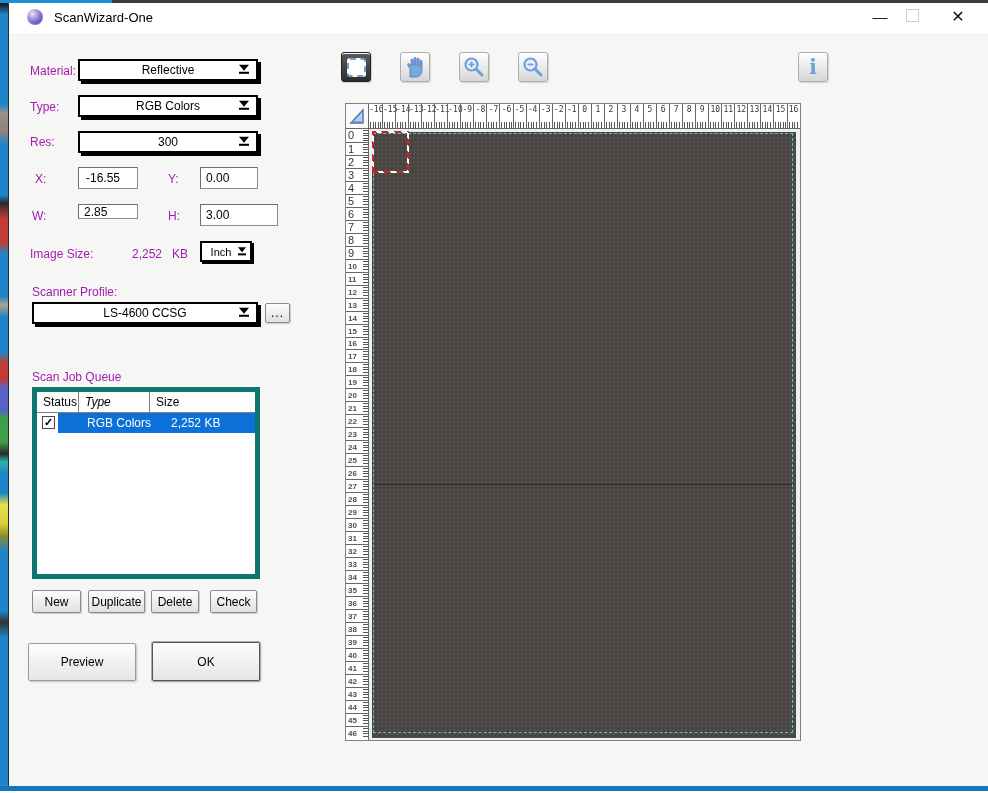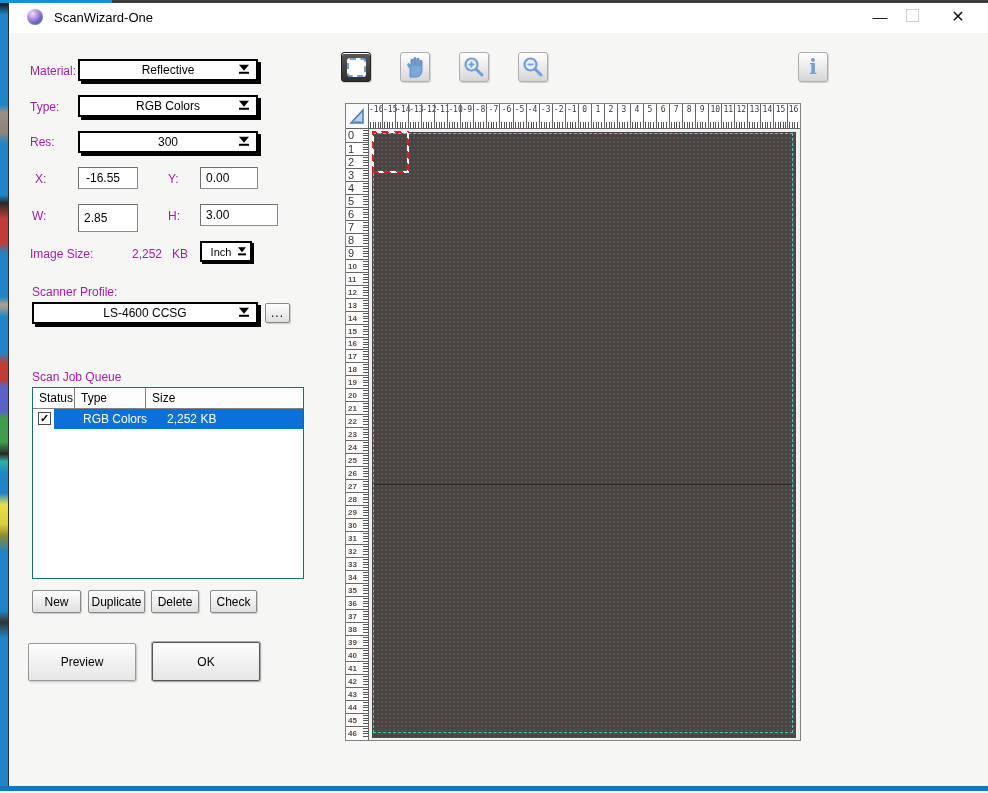--- a/index.html
+++ b/index.html
@@ -43,21 +43,21 @@
   .lbl{font-size:12px;color:#a21caf;}
   .dd{background:#fff;border:2px solid #000;box-shadow:3px 3px 0 #000;
     display:flex;align-items:center;justify-content:center;font-size:12px;color:#000;box-sizing:border-box;}
   .dd .arrow{position:absolute;right:7px;top:50%;transform:translateY(-58%);display:flex;flex-direction:column;align-items:center;}
   .dd .arrow i{width:0;height:0;border-left:5px solid transparent;border-right:5px solid transparent;border-top:6px solid #000;display:block;}
   .dd .arrow b{width:10px;height:2px;background:#000;margin-top:1px;display:block;}
   .tin{background:#fff;border:1px solid #8a8a8a;border-top-color:#6e6e6e;border-left-color:#6e6e6e;
     display:flex;align-items:center;font-size:12px;padding-left:5px;box-sizing:border-box;color:#000;}
 
   
-  #queue-table{left:32px;top:387px;width:272px;height:192px;background:#fff;border:1px solid #0f766e;box-sizing:border-box;}
+  #queue-table{left:32px;top:387px;width:228px;height:192px;background:#fff;border:5px solid #0f766e;box-sizing:border-box;}
   #queue-header{display:flex;height:20px;border-bottom:1px solid #808080;background:#fdfdfd;}
   #queue-header .hc{display:flex;align-items:center;padding-left:6px;font-size:12px;box-sizing:border-box;border-right:1px solid #808080;}
   #queue-header .hc:last-child{border-right:none;}
   #queue-row{position:relative;height:20px;background:#fff;}
   #row-highlight{position:absolute;left:21px;right:0;top:0;bottom:0;background:#0b70d8;color:#fff;
     display:flex;align-items:center;font-size:12px;}
   #row-checkbox{position:absolute;left:5px;top:3px;width:13px;height:13px;border:1px solid #4a4a4a;background:#fff;
     display:flex;align-items:center;justify-content:center;font-size:11px;font-weight:bold;color:#000;box-sizing:border-box;}
 
   .sbtn{background:linear-gradient(#fdfdfd,#e0e0e0);border:1px solid #8a8a8a;border-radius:2px;
@@ -149,21 +149,21 @@
       <b></b>
     </span>
 </div>
 
 <div class="abs lbl" style="left:35px;top:172px;">X:</div>
 <div class="abs tin" style="left:78px;top:167px;width:60px;height:22px;padding-left:7px;">-16.55</div>
 <div class="abs lbl" style="left:168px;top:172px;">Y:</div>
 <div class="abs tin" style="left:200px;top:167px;width:58px;height:22px;">0.00</div>
 
 <div class="abs lbl" style="left:32px;top:209px;">W:</div>
-<div class="abs tin" style="left:78px;top:204px;width:60px;height:28px;">2.85</div>
+<div class="abs tin" style="left:78px;top:204px;width:60px;height:15px;">2.85</div>
 <div class="abs lbl" style="left:168px;top:209px;">H:</div>
 <div class="abs tin" style="left:200px;top:204px;width:78px;height:22px;">3.00</div>
 
 <div class="abs lbl" style="left:30px;top:247px;">Image Size:</div>
 <div class="abs lbl" style="left:124px;top:247px;width:38px;text-align:right;">2,252</div>
 <div class="abs lbl" style="left:172px;top:247px;text-align:center;">KB</div>
 <div class="abs dd" style="left:200px;top:241px;width:52px;height:21px;box-shadow:2px 2px 0 #000;font-size:11px;">
   <span style="margin-right:10px;">Inch</span>
   <span class="arrow" style="right:4px;">
       <i style="border-left-width:4px;border-right-width:4px;border-top-width:5px;"></i>
@@ -178,21 +178,21 @@
       <i></i>
       <b></b>
     </span>
 </div>
 <div class="abs sbtn" style="left:265px;top:303px;width:25px;height:20px;letter-spacing:1px;">...</div>
 
 <div class="abs lbl" style="left:32px;top:370px;">Scan Job Queue</div>
 <div class="abs" id="queue-table">
   <div id="queue-header">
     <div class="hc" style="width:42px;">Status</div>
-    <div class="hc" style="width:71px;">Type</div>
+    <div class="hc" style="width:71px;font-style:italic;">Type</div>
     <div class="hc" style="flex:1;">Size</div>
   </div>
   <div id="queue-row">
     <div id="row-highlight">
       <span style="margin-left:29px;">RGB Colors</span>
       <span style="margin-left:20px;">2,252 KB</span>
     </div>
     <div id="row-checkbox">✓</div>
   </div>
 </div>

